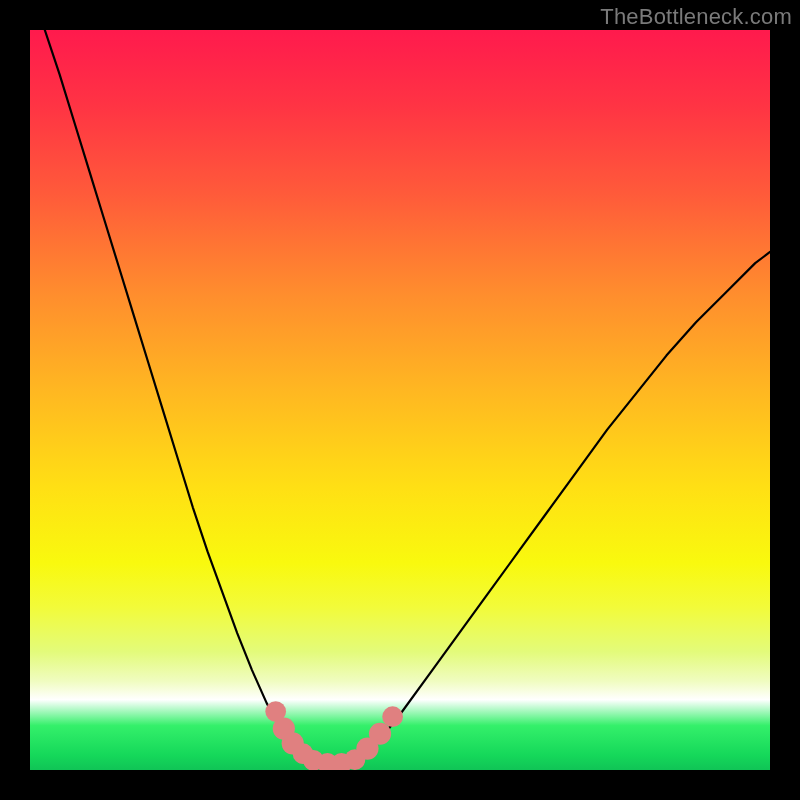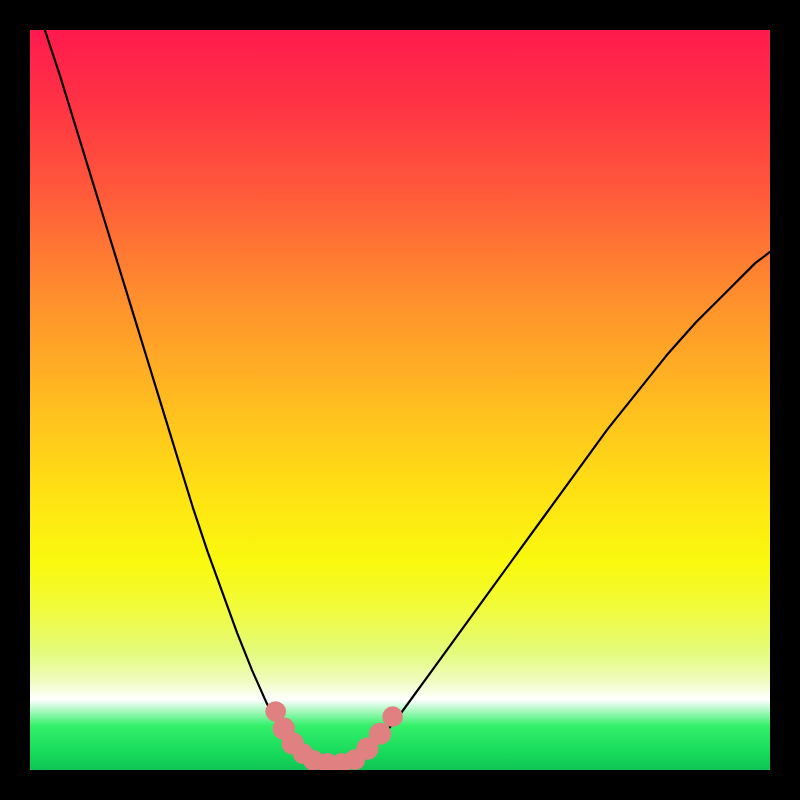--- a/index.html
+++ b/index.html
@@ -58,20 +58,21 @@
     font-size: 22px;
     font-weight: 500;
     letter-spacing: 0.2px;
     white-space: nowrap;
   }
 </style>
 </head>
 <body>
 
 <div class="frame">
+  <div class="watermark">TheBottleneck.com</div>
   <div class="plot">
     <svg class="curves" viewBox="0 0 740 740" preserveAspectRatio="none">
       <g id="curve-group">
           <path d="M14.80 0.00 L29.60 44.40 L44.40 92.50 L59.20 140.60 L74.00 188.70 L88.80 236.80 L103.60 284.90 L118.40 333.00 L133.20 381.10 L148.00 429.20 L162.80 477.30 L177.60 521.70 L192.40 562.40 L207.20 603.10 L222.00 640.10 L236.80 673.40 L251.60 699.30 L266.40 717.80 L281.20 728.90 L288.60 732.60" fill="none" stroke="#000000" stroke-width="2.2" stroke-linecap="round" stroke-linejoin="round"></path>
           <path d="M318.20 732.60 L325.60 728.90 L340.40 717.80 L355.20 703.00 L370.00 684.50 L399.60 643.80 L429.20 603.10 L458.80 562.40 L488.40 521.70 L518.00 481.00 L547.60 440.30 L577.20 399.60 L606.80 362.60 L636.40 325.60 L666.00 292.30 L695.60 262.70 L725.20 233.10 L740.00 222.00" fill="none" stroke="#000000" stroke-width="2.2" stroke-linecap="round" stroke-linejoin="round"></path>
           <path d="M288.60 732.60 L296.00 736.30 L303.40 736.30 L310.80 736.30 L318.20 732.60" fill="none" stroke="#000000" stroke-width="2.2" stroke-linecap="round" stroke-linejoin="round"></path>
         </g>
       <g id="marker-group">
           <circle cx="245.68" cy="681.54" r="10.36" fill="#e08080"></circle>
           <circle cx="253.82" cy="698.56" r="11.10" fill="#e08080"></circle>

